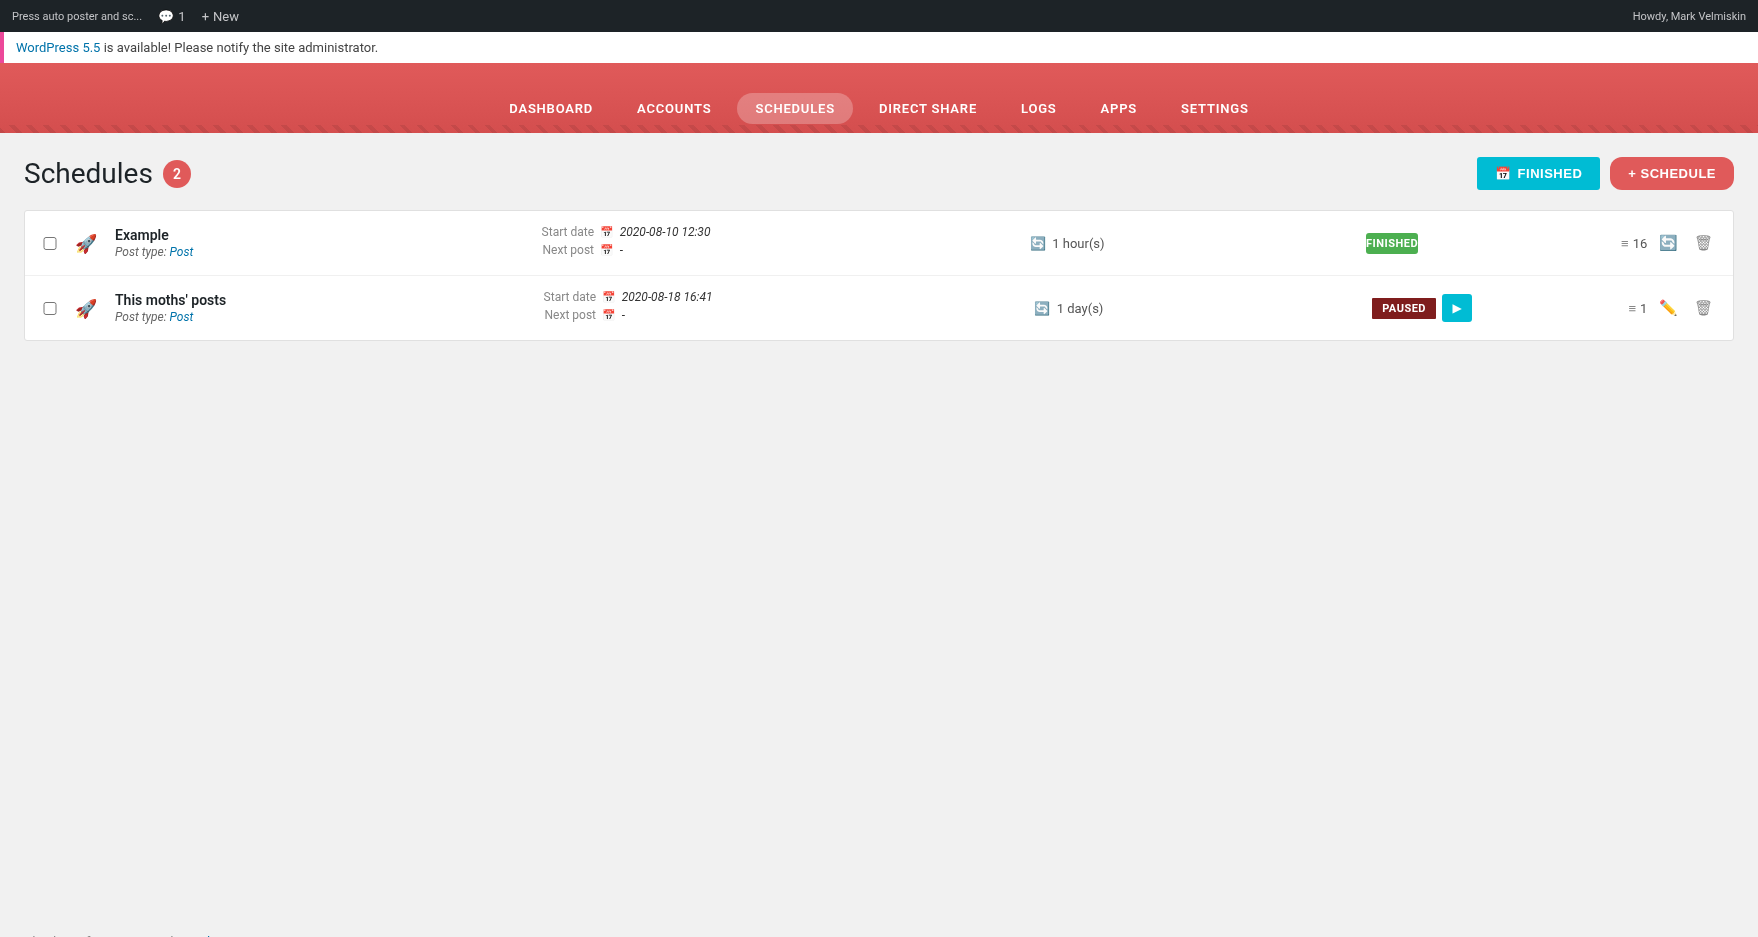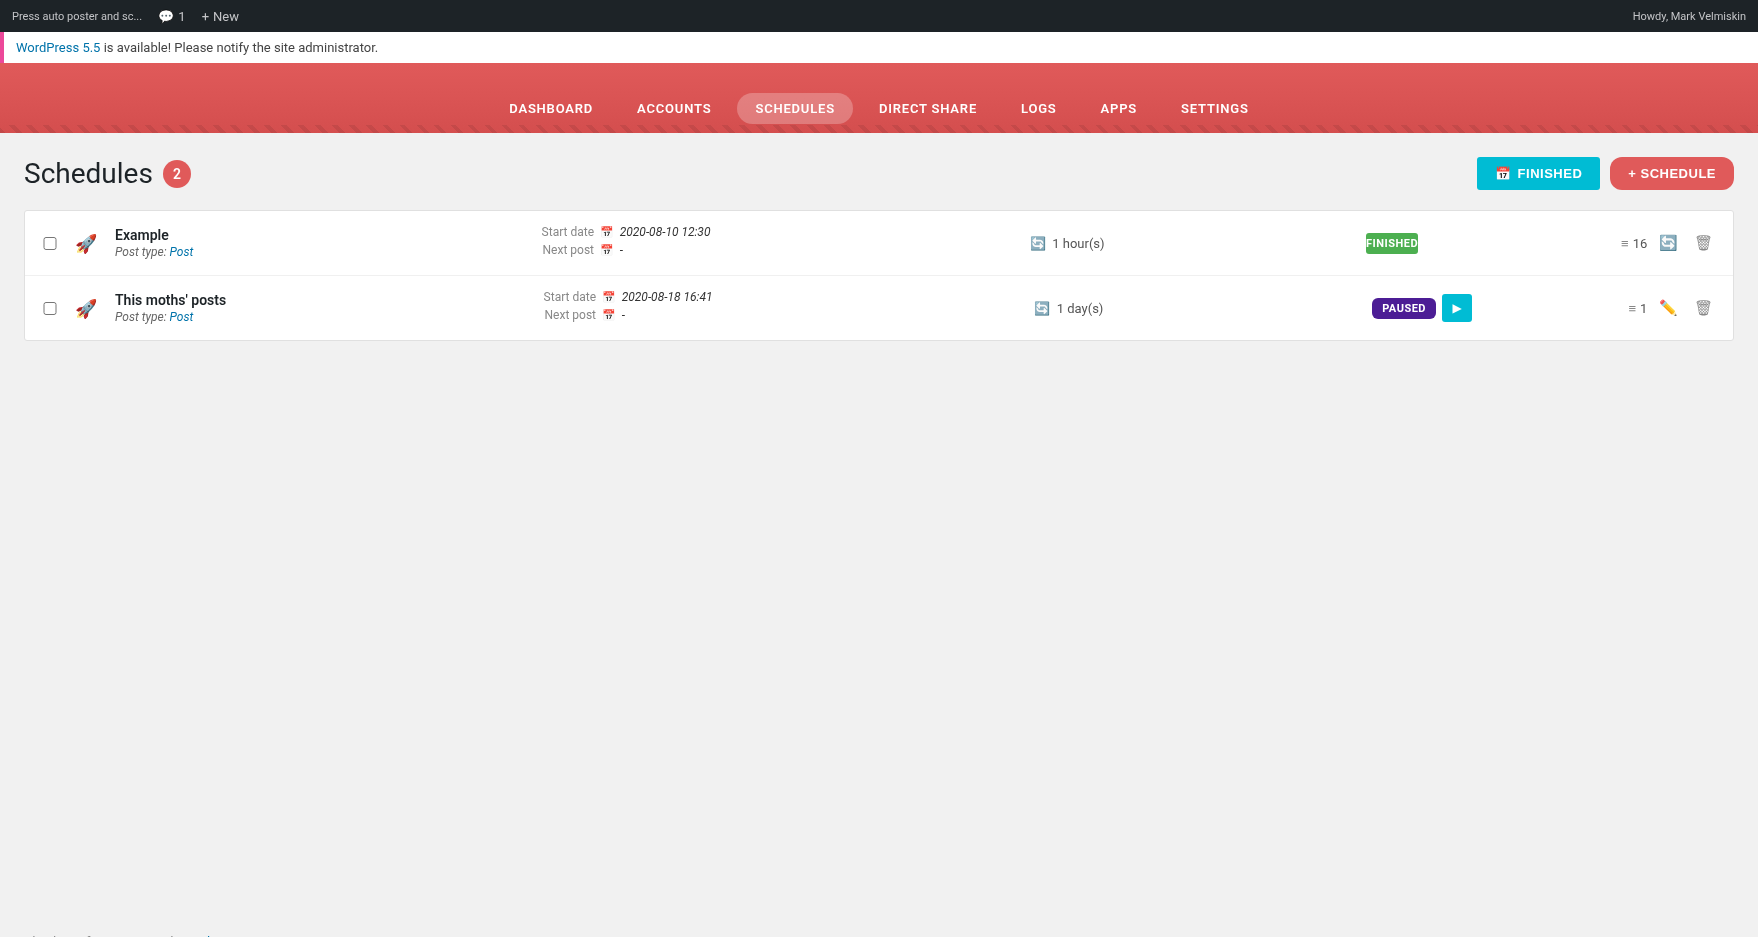--- a/index.html
+++ b/index.html
@@ -168,24 +168,24 @@
     .status-finished {
       background: #4caf50;
       color: #fff;
       padding: 4px 0;
       border-radius: 3px;
       font-size: 11px;
       font-weight: 700;
       letter-spacing: 0.5px;
     }
     .status-paused {
-      background: #4c1d95;
+      background: #7f1d1d;
       color: #fff;
       padding: 4px 10px;
-      border-radius: 6px;
+      border-radius: 1px;
       font-size: 11px;
       font-weight: 700;
       letter-spacing: 0.5px;
     }
     .btn-play {
       background: #00bcd4;
       color: #fff;
       border: none;
       border-radius: 3px;
       width: 30px;

